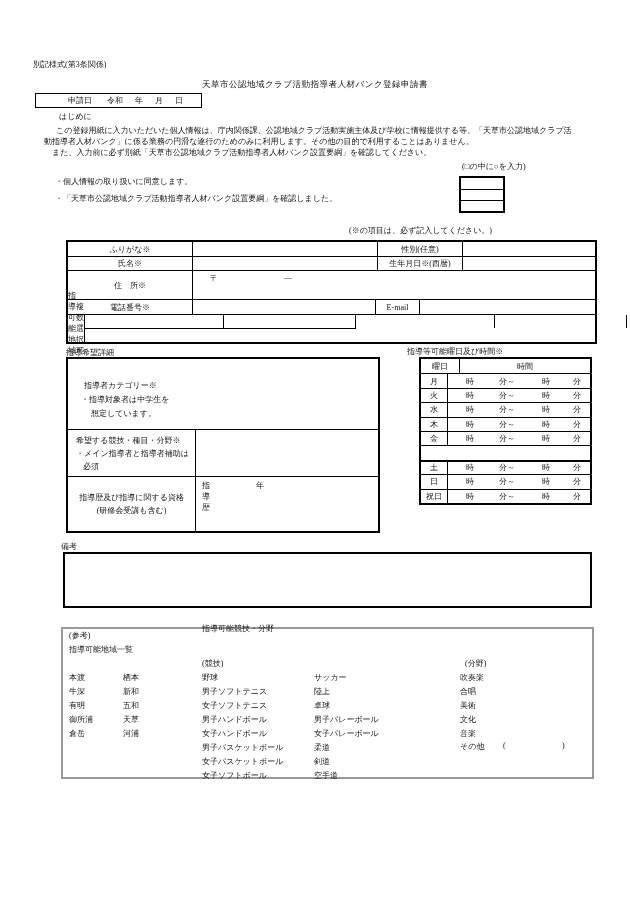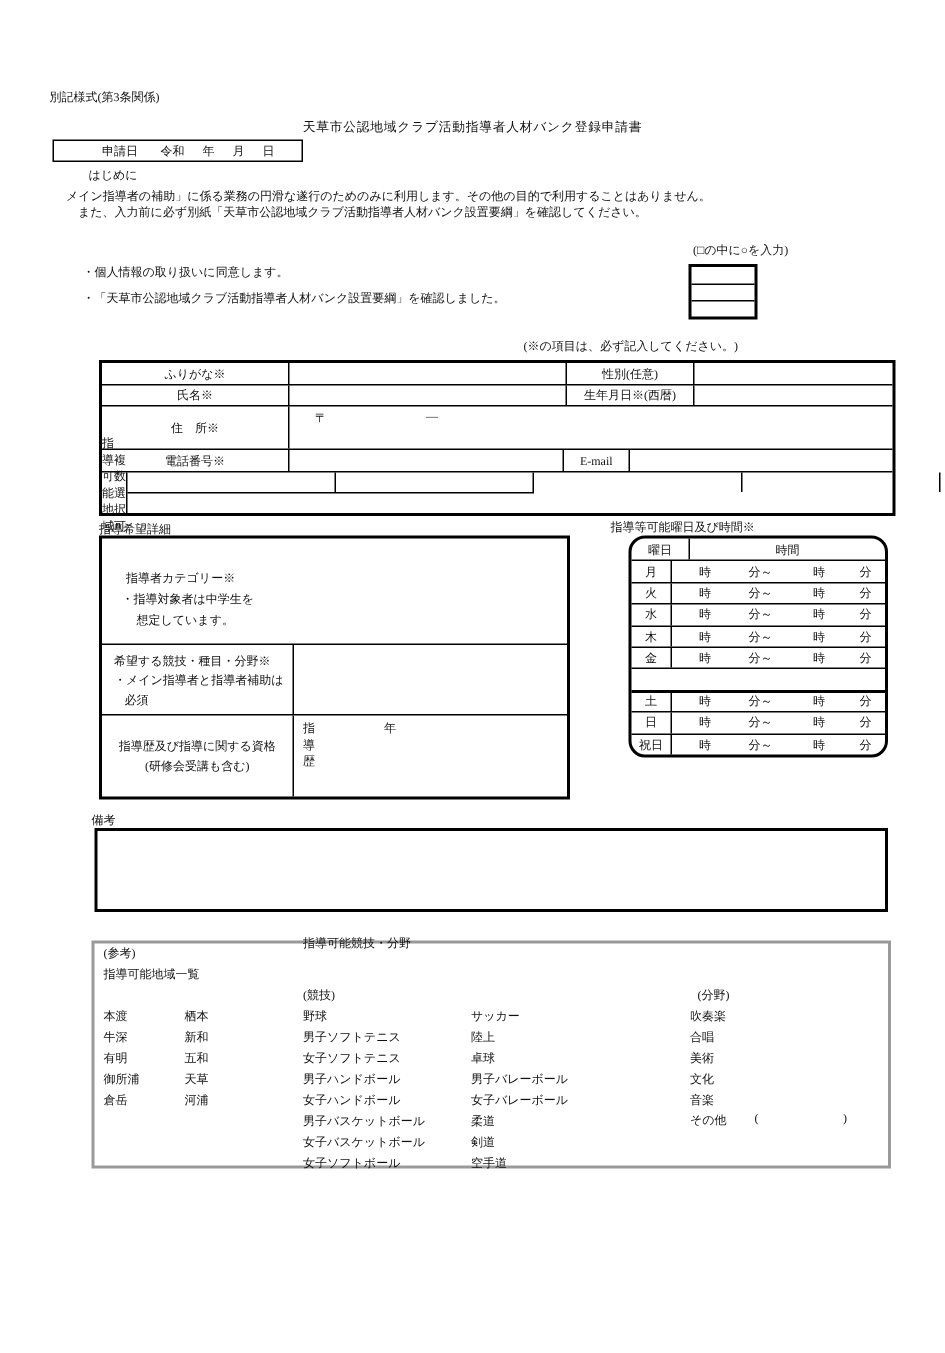--- a/index.html
+++ b/index.html
@@ -66,21 +66,21 @@
   .wish-assist-label { position:absolute; left:6px; top:46px; }
   .wish-assist-note { position:absolute; left:6px; top:60px; }
   .cat-box { position:absolute; width:52px; height:14px; border:2px solid #000; }
   .cat-box.b1 { left:85px; top:14px; }
   .cat-box.b2 { left:85px; top:42px; }
   .hist-label { position:absolute; left:6px; top:3px; }
   .hist-year { position:absolute; left:60px; top:3px; }
 
   
   .avail-title { left:407px; top:346px; }
-  .avail-table { left:419px; top:357px; width:173px;border-radius:11px; }
+  .avail-table { left:419px; top:357px; width:173px; }
   .av-row { display:flex; height:14.4px; align-items:stretch; }
   .av-row + .av-row { border-top:1px solid #000; }
   .av-row.bold-top { border-top:2px solid #000; }
   .av-day { width:39px; border-right:1px solid #000; display:flex; align-items:center; justify-content:center; }
   .av-time { flex:1; display:grid; grid-template-columns:32px 42px 36px 26px; justify-items:center; align-items:center; padding-left:6px; }
   .av-head { display:flex; align-items:center; justify-content:center; flex:1; }
   .av-gap { height:14.4px; }
 
   
   .remarks-label { left:61px; top:541px; }
@@ -112,21 +112,22 @@
   <div class="abs doc-title">天草市公認地域クラブ活動指導者人材バンク登録申請書</div>
   <div class="abs date-box">
       <div class="date-part">申請日</div>
       <div class="date-part">令和</div>
       <div class="date-part">年</div>
       <div class="date-part">月</div>
       <div class="date-part">日</div>
     </div>
   <div class="abs intro-heading">はじめに</div>
   <div class="abs intro">
-    <div class="intro-line-2">メイン指導者の補助」に係る業務の円滑な遂行のためのみに利用します。その他の目的で利用することはありません。</div>
+    <div class="intro-line-1">この登録用紙に入力いただいた個人情報は、庁内関係課、公認地域クラブ活動実施主体及び学校に情報提供する等、「天草市公認地域クラブ活</div>
+    <div class="intro-line-2">動指導者人材バンク」に係る業務の円滑な遂行のためのみに利用します。その他の目的で利用することはありません。</div>
     <div class="intro-line-3">また、入力前に必ず別紙「天草市公認地域クラブ活動指導者人材バンク設置要綱」を確認してください。</div>
   </div>
   <div class="abs circle-note">(□の中に○を入力)</div>
   <div class="abs consent-list">
       <div class="consent-item">・個人情報の取り扱いに同意します。</div>
       <div class="consent-item">・「天草市公認地域クラブ活動指導者人材バンク設置要綱」を確認しました。</div>
     </div>
   <div class="abs checkbox-stack">
     <div class="cb-row"></div>
     <div class="cb-row"></div>

